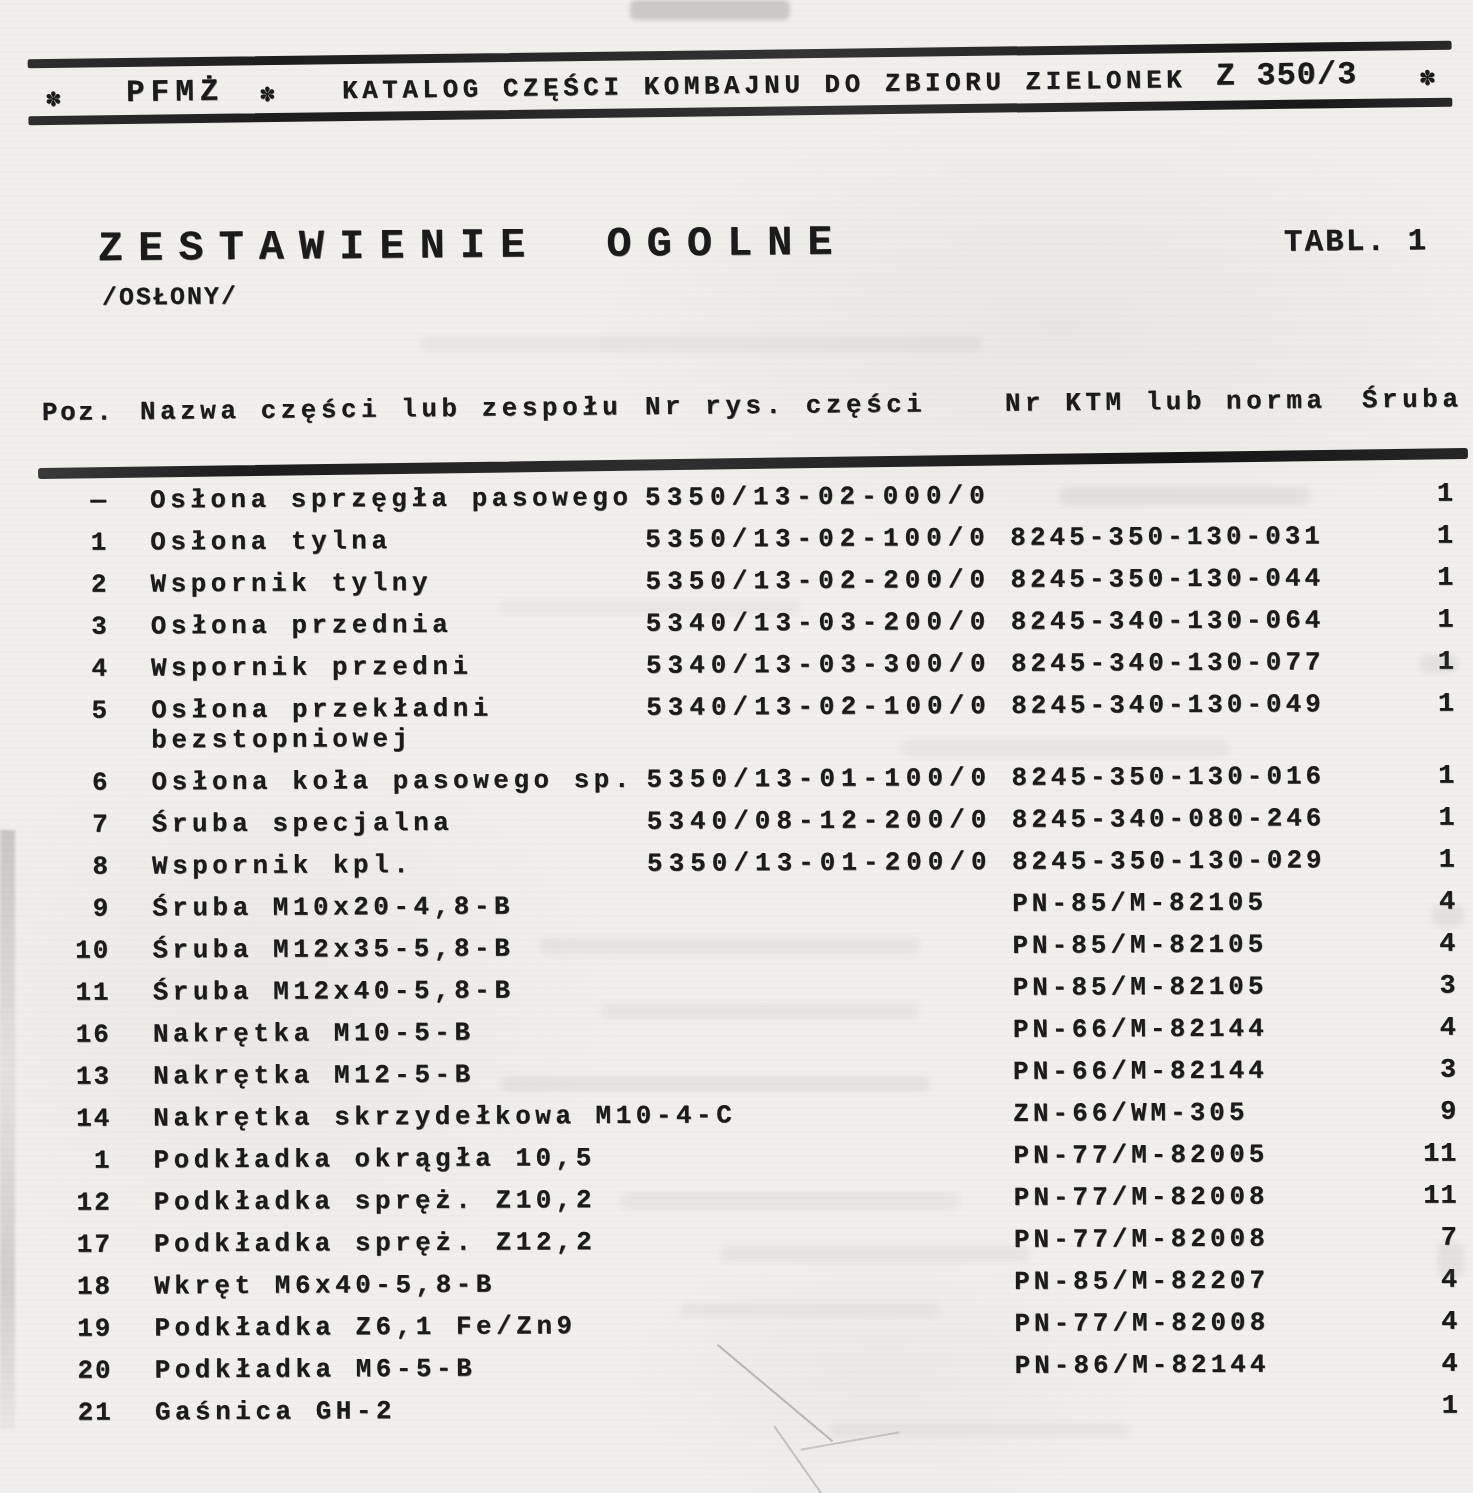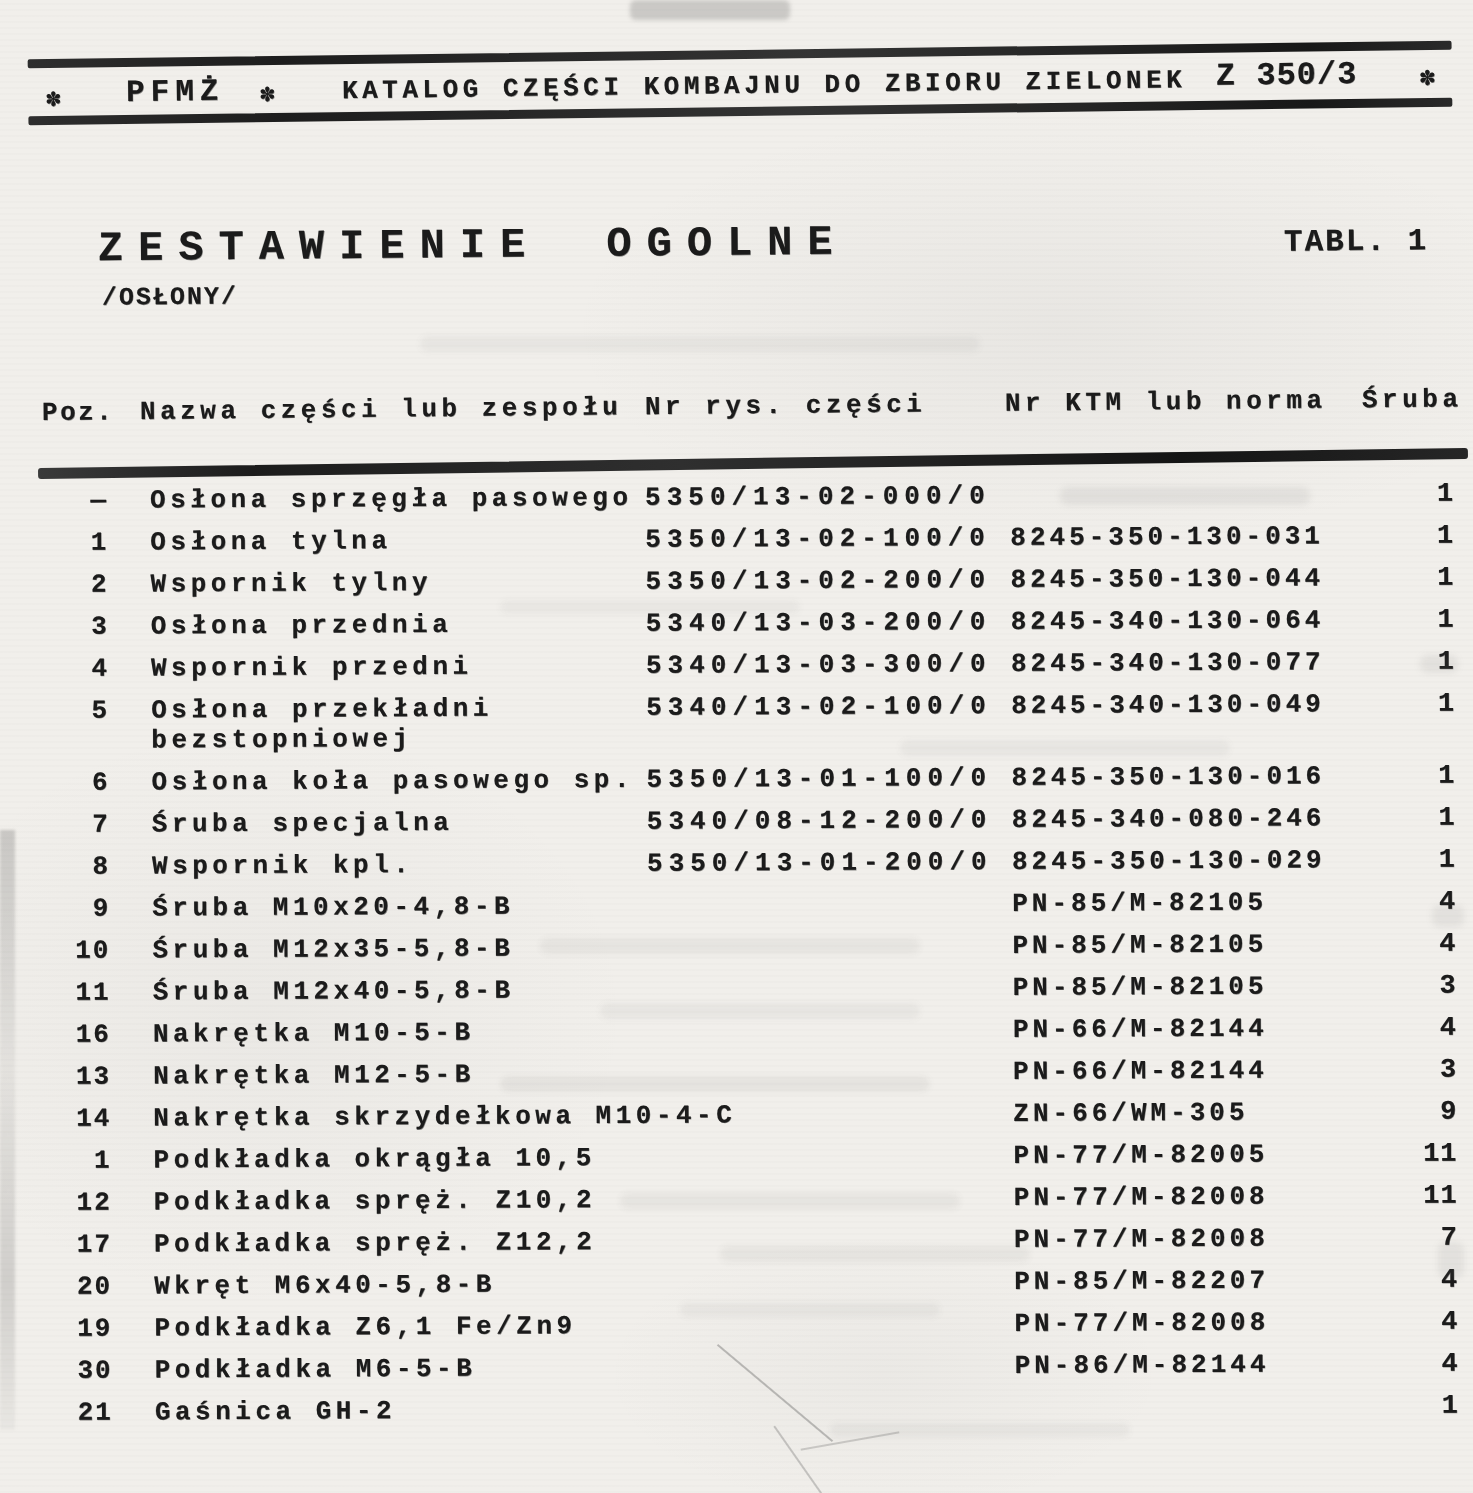--- a/index.html
+++ b/index.html
@@ -246,37 +246,37 @@
 
     <div class="row">
       <span class="cell c-poz ink">17</span>
       <span class="cell c-name ink">Podkładka spręż. Z12,2</span>
       <span class="cell c-drawing ink"></span>
       <span class="cell c-ktm ink">PN-77/M-82008</span>
       <span class="cell c-qty ink">7</span>
     </div>
 
     <div class="row">
-      <span class="cell c-poz ink">20</span>
+      <span class="cell c-poz ink">18</span>
       <span class="cell c-name ink">Wkręt M6x40-5,8-B</span>
       <span class="cell c-drawing ink"></span>
       <span class="cell c-ktm ink">PN-85/M-82207</span>
       <span class="cell c-qty ink">4</span>
     </div>
 
     <div class="row">
       <span class="cell c-poz ink">19</span>
       <span class="cell c-name ink">Podkładka Z6,1 Fe/Zn9</span>
       <span class="cell c-drawing ink"></span>
       <span class="cell c-ktm ink">PN-77/M-82008</span>
       <span class="cell c-qty ink">4</span>
     </div>
 
     <div class="row">
-      <span class="cell c-poz ink">30</span>
+      <span class="cell c-poz ink">20</span>
       <span class="cell c-name ink">Podkładka M6-5-B</span>
       <span class="cell c-drawing ink"></span>
       <span class="cell c-ktm ink">PN-86/M-82144</span>
       <span class="cell c-qty ink">4</span>
     </div>
 
     <div class="row">
       <span class="cell c-poz ink">21</span>
       <span class="cell c-name ink">Gaśnica GH-2</span>
       <span class="cell c-drawing ink"></span>

